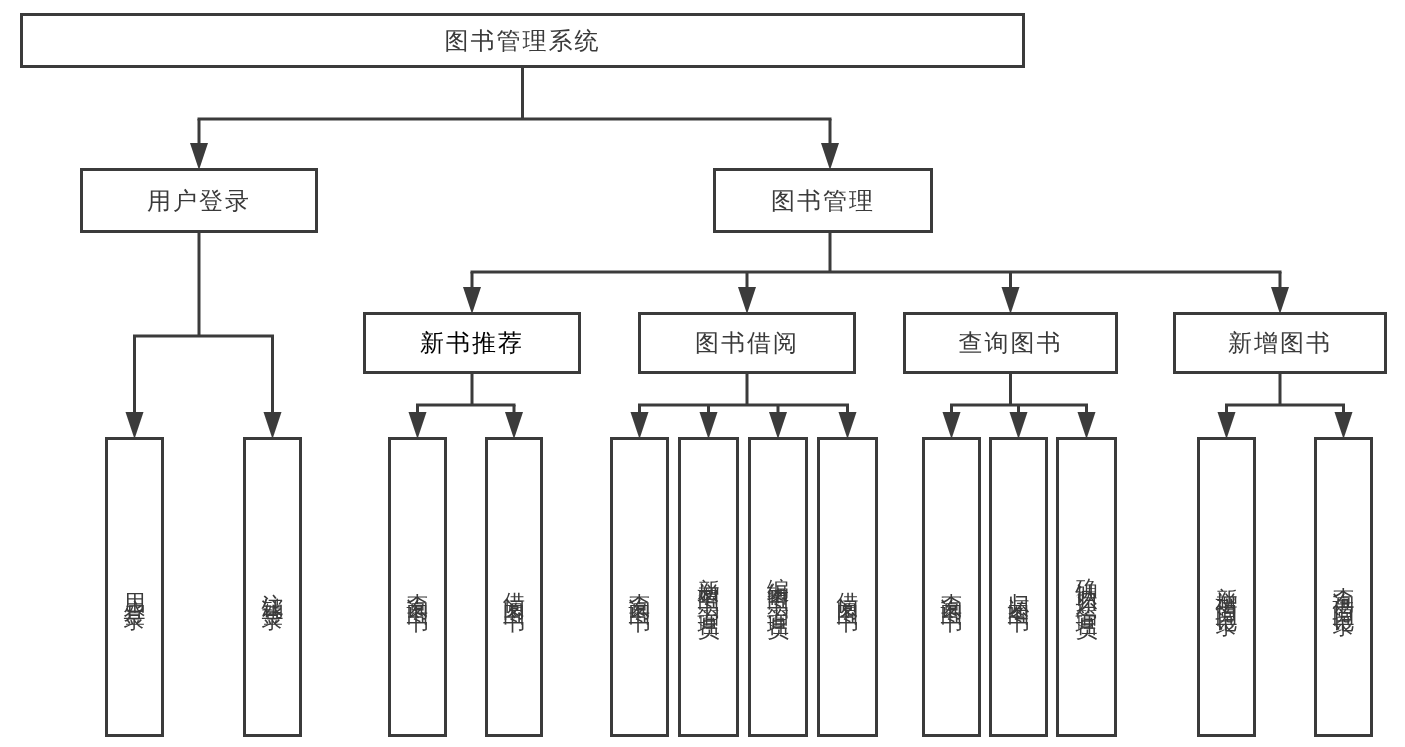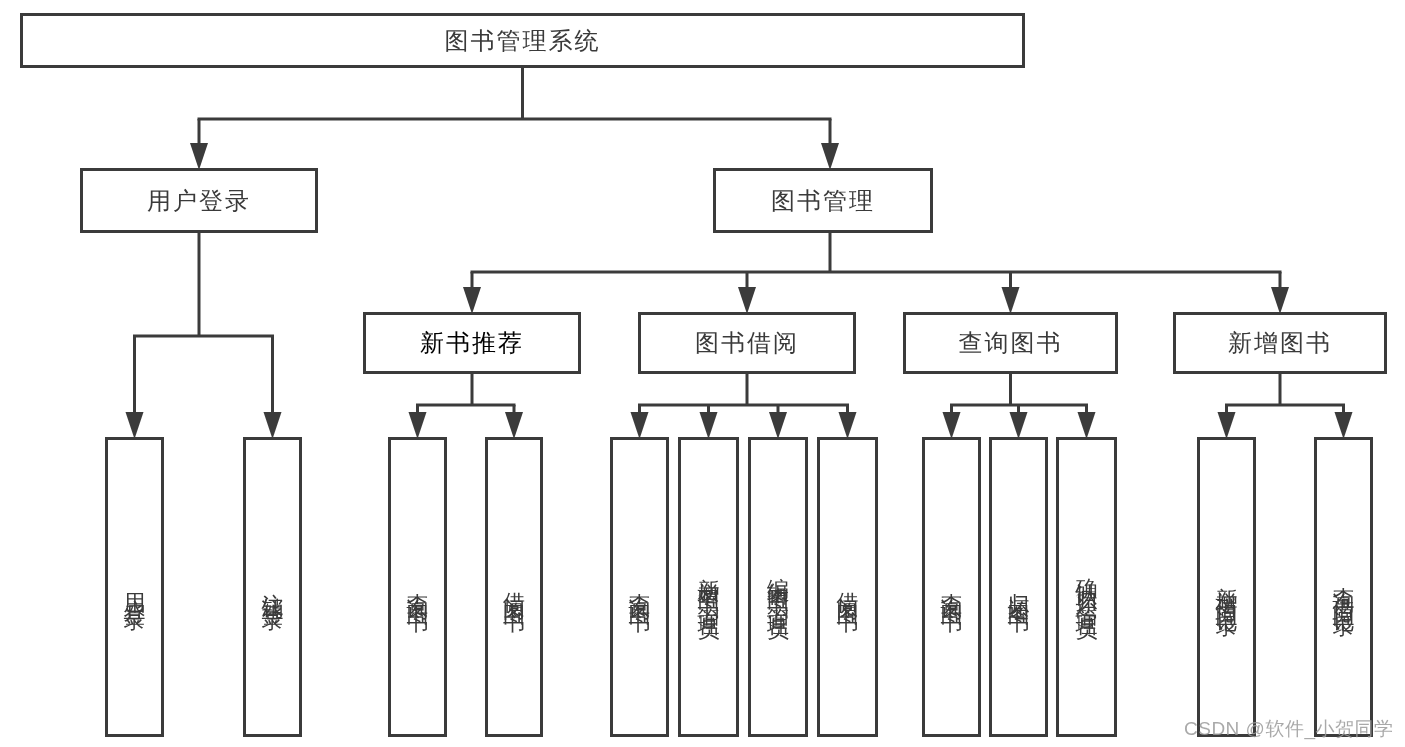--- a/index.html
+++ b/index.html
@@ -170,14 +170,13 @@
       <div class="node v" style="left: 1056px; top: 437px; width: 61px; height: 300px; border-color: rgb(59, 59, 59);">
         <span style="color: rgb(58, 58, 58);">确认归还（管理员）</span>
       </div>
       <div class="node v" style="left: 1197px; top: 437px; width: 59px; height: 300px; border-color: rgb(59, 59, 59);">
         <span style="color: rgb(58, 58, 58);">新增借阅记录</span>
       </div>
       <div class="node v" style="left: 1314px; top: 437px; width: 59px; height: 300px; border-color: rgb(59, 59, 59);">
         <span style="color: rgb(58, 58, 58);">查询借阅记录</span>
       </div>
     </div>
-  <div id="watermark">CSDN @软件_小贺同学</div>
 </div>
 
 </body></html>

